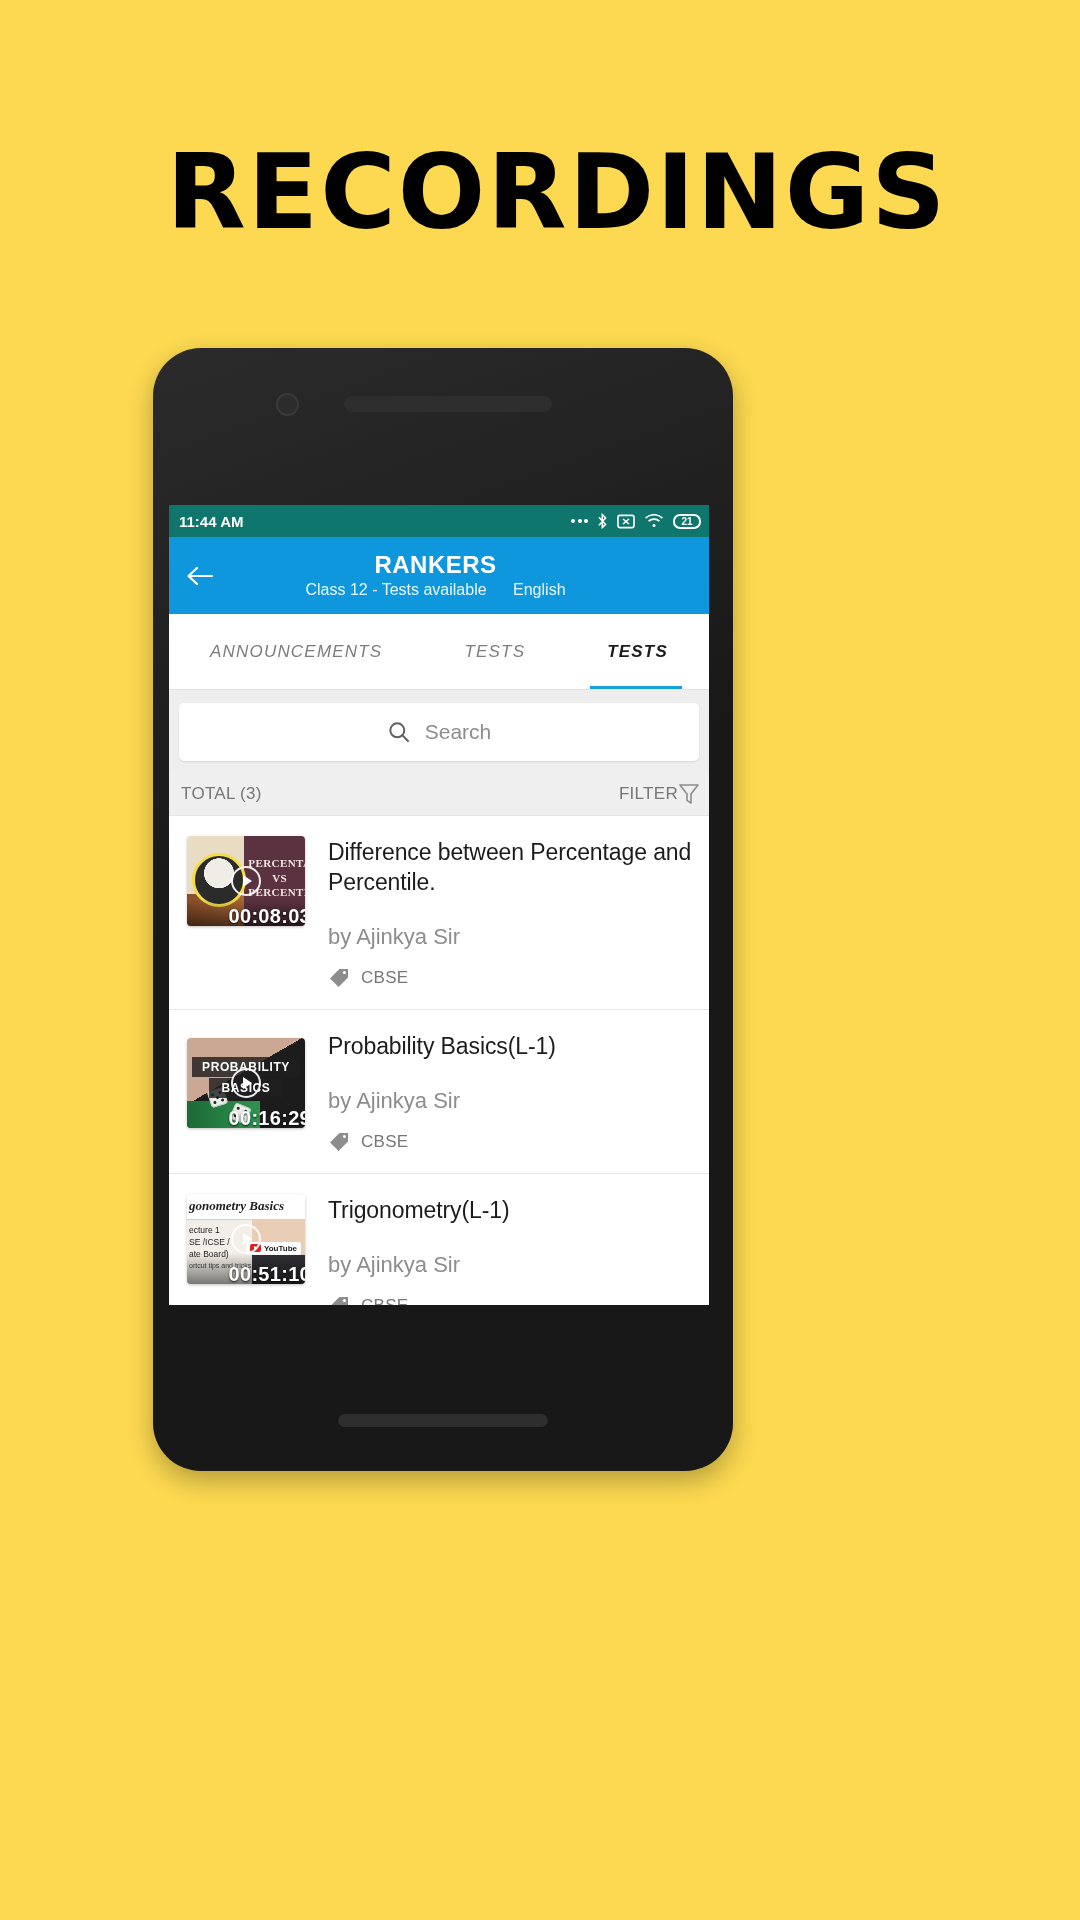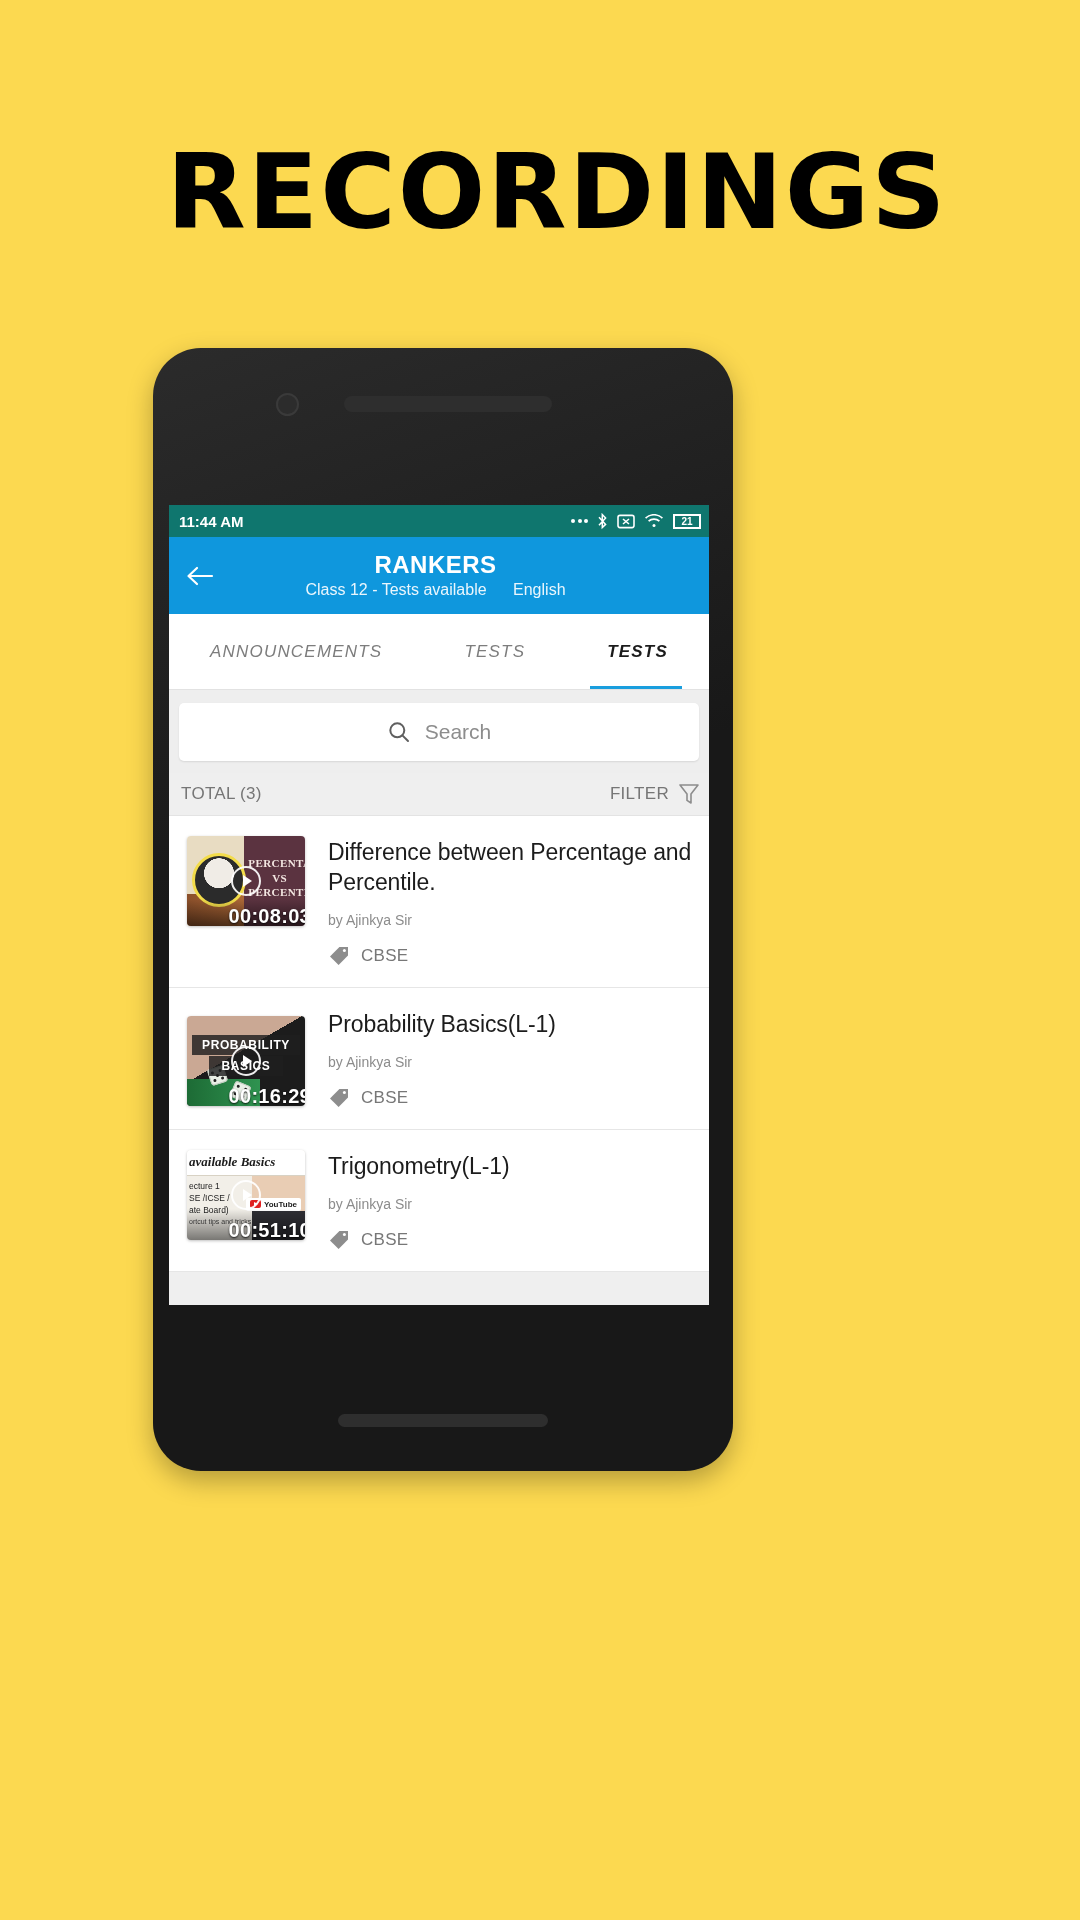--- a/index.html
+++ b/index.html
@@ -70,21 +70,21 @@
     padding: 0 8px 0 10px;
     color: #fff; font-size: 15px; font-weight: bold;
   }
   .statusbar .spacer { flex: 1; }
   .st-icons { display: flex; align-items: center; gap: 9px; }
   .dots3 { display: flex; gap: 2.5px; align-items: center; }
   .dots3 i { width: 4px; height: 4px; border-radius: 50%; background: #fff; display: block; }
   .st-icons svg { display: block; }
   .batt {
     position: relative; width: 28px; height: 15px;
-    border: 2px solid #fff; border-radius: 0;
+    border: 2px solid #fff; border-radius: 7px;
     display: flex; align-items: center; justify-content: center;
     font-size: 10px; font-weight: bold; color: #fff;
   }
 
   
   .appbar {
     background: #0f97dd;
     height: 77px;
     display: flex; align-items: center;
     position: relative;
@@ -135,21 +135,21 @@
 
   
   .totalbar {
     background: #efefef; height: 43px;
     display: flex; align-items: center;
     padding: 0 9px 0 12px;
     border-bottom: 1px solid #e3e3e3;
   }
   .total-txt { font-size: 17px; color: #767676; letter-spacing: .3px; }
   .totalbar .spacer { flex: 1; }
-  .filter-txt { font-size: 17px; color: #767676; letter-spacing: .3px; margin-right: 9px; }
+  .filter-txt { font-size: 17px; color: #767676; letter-spacing: .3px; }
 
   
   .vlist { background: #fff; }
   .vrow {
     display: flex; padding: 20px 12px 20px 18px;
     border-bottom: 1px solid #e6e6e6;
   }
   .thumb {
     position: relative; width: 118px; height: 90px;
     border-radius: 4px; overflow: hidden; flex: none;
@@ -175,21 +175,21 @@
     color: #fff; font-size: 20px; font-weight: bold;
     text-shadow: 0 1px 2px rgba(0,0,0,.85);
     letter-spacing: .3px;
     white-space: nowrap;
   }
   .vmeta { padding-left: 23px; padding-top: 2px; flex: 1; min-width: 0; }
   .vtitle {
     font-size: 23px; color: #1c1c1c; line-height: 1.3;
     letter-spacing: -.1px;
   }
-  .vby { font-size: 14px; color: #8c8c8c; margin-top: 14px; }
+  .vby { font-size: 22px; color: #8c8c8c; margin-top: 26px; }
   .vtag { display: flex; align-items: center; margin-top: 17px; }
   .vtag .lbl { font-size: 17px; color: #777; margin-left: 11px; letter-spacing: .3px; }
   .tag-ico { color: #8d8d8d; display: block; }
 
   .list-footer { height: 40px; background: #efefef; }
 
   
   .t1 { background: linear-gradient(90deg,#e8dcc2 0 48%, #5b3340 48% 100%); }
   .t1 .wood { position:absolute; left:0; bottom:0; width:48%; height:36%;
               background: linear-gradient(100deg,#8a4f2a,#b06a38); }
@@ -394,21 +394,21 @@
               <path d="M11.4 2 H20 V10.6 L10.6 20 L2 11.4 Z" fill="#8d8d8d"></path>
               <circle cx="16.4" cy="5.6" r="1.5" fill="#fff"></circle>
             </svg>
             <span class="lbl">CBSE</span>
           </div>
         </div>
       </div>
 
       <div class="vrow">
         <div class="thumb t3">
-          <div class="head">available Basics</div>
+          <div class="head">gonometry Basics</div>
           <div class="person"></div>
           <div class="lines">
             <div>ecture 1</div>
             <div>SE /ICSE /</div>
             <div>ate Board)</div>
             <div class="tiny">ortcut tips and tricks</div>
           </div>
           <div class="yt">
             <span class="play-badge"></span>
             <span>YouTube</span>

